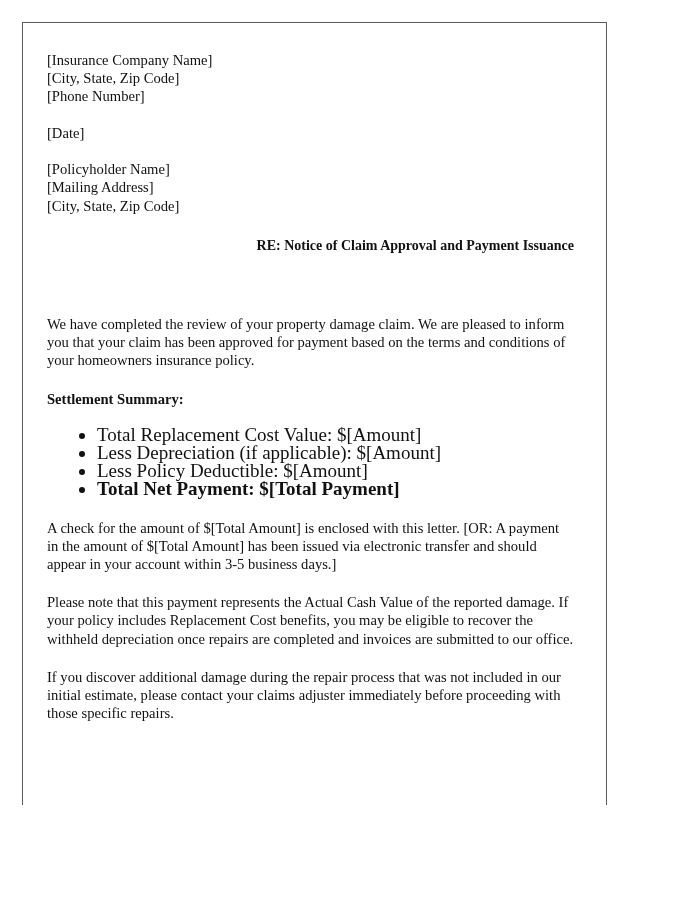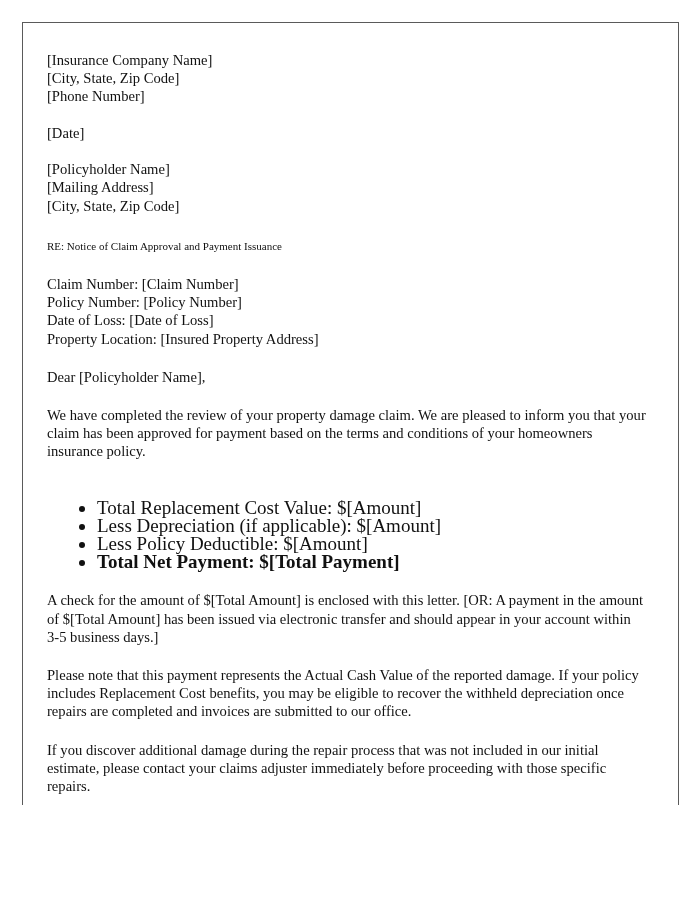--- a/index.html
+++ b/index.html
@@ -14,21 +14,21 @@
     overflow: hidden;
     font-family: "Liberation Serif", "DejaVu Serif", serif;
     color: #111111;
   }
 
   
   .page {
     position: absolute;
     left: 22px;
     top: 22px;
-    width: 657px;
+    width: 585px;
     height: 783px;
     box-sizing: border-box;
     background: #ffffff;
     border: 1px solid #5a5a5a;
     border-bottom: none;
     overflow: hidden;
   }
 
   .page-inner {
     padding: 28px 32px 0 24px;
@@ -43,24 +43,25 @@
 
   .addr-line {
     white-space: pre;
   }
 
   .spacer-line {
     height: 18.2px;
   }
 
   .re-line {
-    font-weight: normal;
-    font-size: 11px;
+    font-weight: bold;
+    font-size: 14px;
     line-height: 18.2px;
     margin: 0;
+    text-align: right;
   }
 
   .para {
     font-size: 14.6px;
     line-height: 18.2px;
     margin: 0;
     text-align: left;
   }
 
   .section-head {
@@ -116,37 +117,31 @@
       <div class="addr-line">[Mailing Address]</div>
       <div class="addr-line">[City, State, Zip Code]</div>
     </div>
 
     <div class="gap-lg"></div>
 
     <div class="re-line">RE: Notice of Claim Approval and Payment Issuance</div>
 
     <div class="gap-md"></div>
 
-    <div class="block">
-      <div class="addr-line">Claim Number: [Claim Number]</div>
-      <div class="addr-line">Policy Number: [Policy Number]</div>
-      <div class="addr-line">Date of Loss: [Date of Loss]</div>
-      <div class="addr-line">Property Location: [Insured Property Address]</div>
-    </div>
 
     <div class="gap-md"></div>
 
-    <div class="para">Dear [Policyholder Name],</div>
 
     <div class="gap-md"></div>
 
     <p class="para">We have completed the review of your property damage claim. We are pleased to inform you that your claim has been approved for payment based on the terms and conditions of your homeowners insurance policy.</p>
 
     <div class="gap-md"></div>
 
+    <div class="section-head">Settlement Summary:</div>
 
     <div class="gap-sm"></div>
 
     <ul class="bullets">
       <li>Total Replacement Cost Value: $[Amount]</li>
       <li>Less Depreciation (if applicable): $[Amount]</li>
       <li>Less Policy Deductible: $[Amount]</li>
       <li class="strong">Total Net Payment: $[Total Payment]</li>
     </ul>
 

